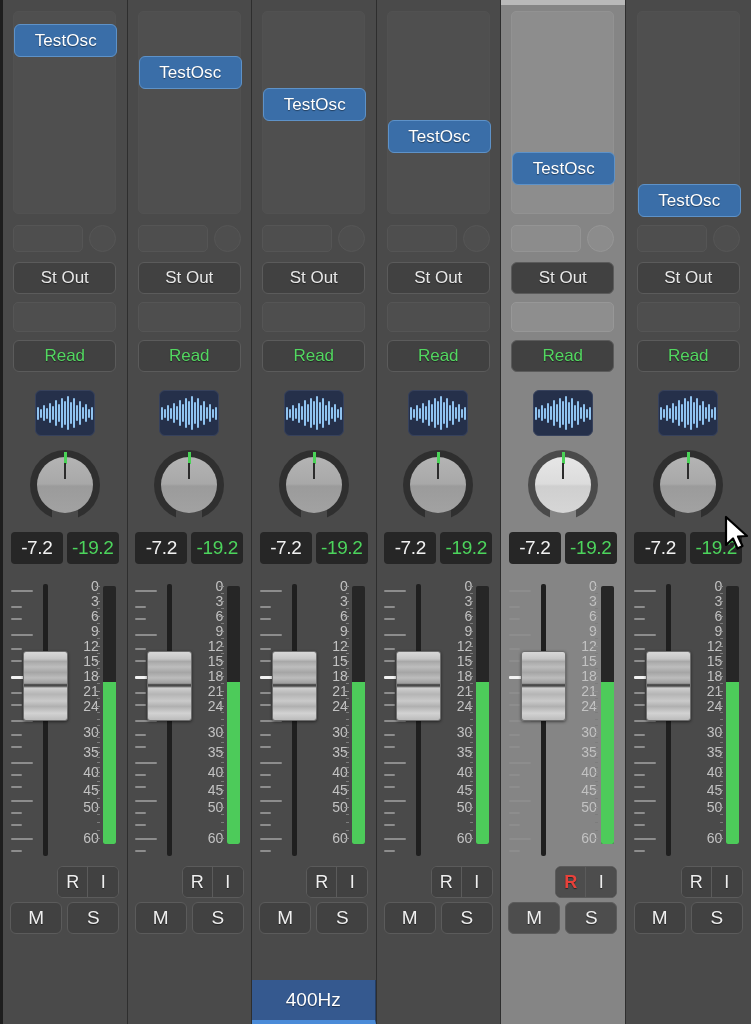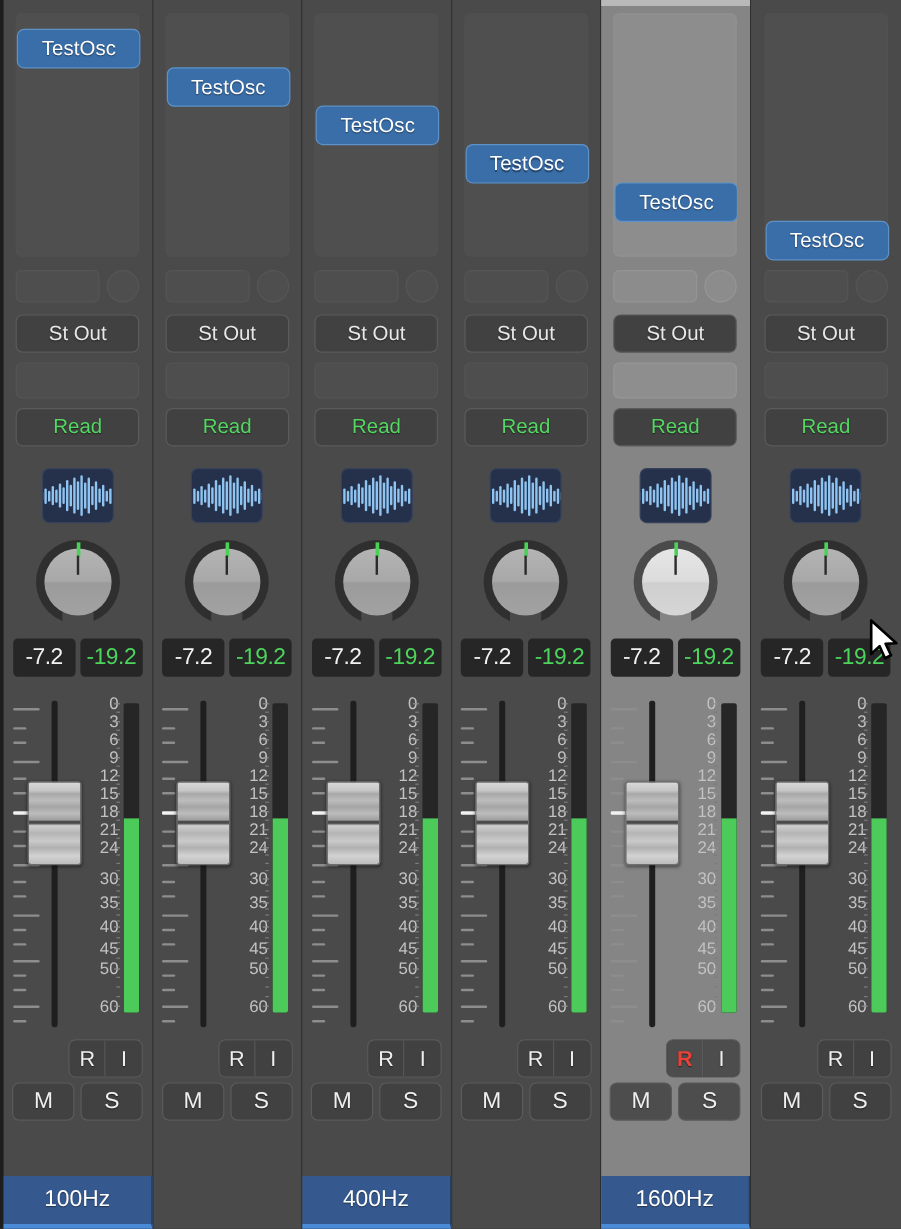--- a/index.html
+++ b/index.html
@@ -454,21 +454,20 @@
         <div class="rbtn">R</div>
         <div>I</div>
       </div>
     </div>
 
     <div class="mswrap">
       <div class="msbtn">M</div>
       <div class="msbtn">S</div>
     </div>
 
-    <div class="namebar">100Hz</div>
   </div>
     <div class="strip">
 
     <div class="inserts">
       <div class="plugin" style="top:44px">TestOsc</div>
     </div>
 
     <div class="sendrow">
       <div class="sendslot"></div>
       <div class="sendknob"></div>
@@ -1093,21 +1092,20 @@
         <div class="rbtn armed">R</div>
         <div>I</div>
       </div>
     </div>
 
     <div class="mswrap">
       <div class="msbtn">M</div>
       <div class="msbtn">S</div>
     </div>
 
-    <div class="namebar">1600Hz</div>
   </div>
     <div class="strip last">
 
     <div class="inserts">
       <div class="plugin" style="top:172px">TestOsc</div>
     </div>
 
     <div class="sendrow">
       <div class="sendslot"></div>
       <div class="sendknob"></div>

